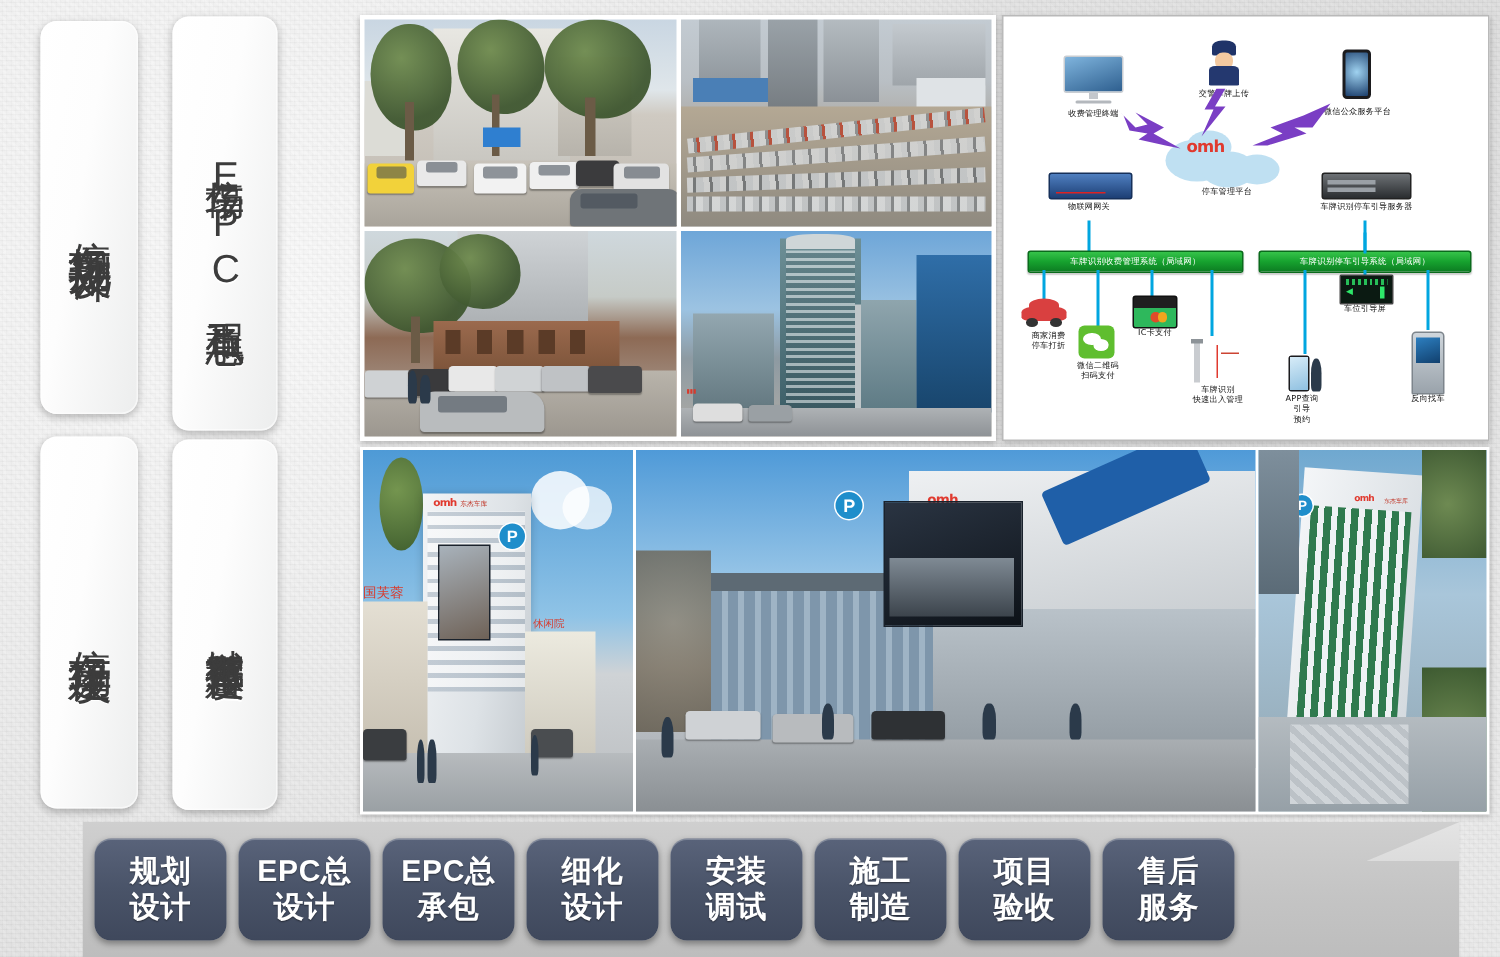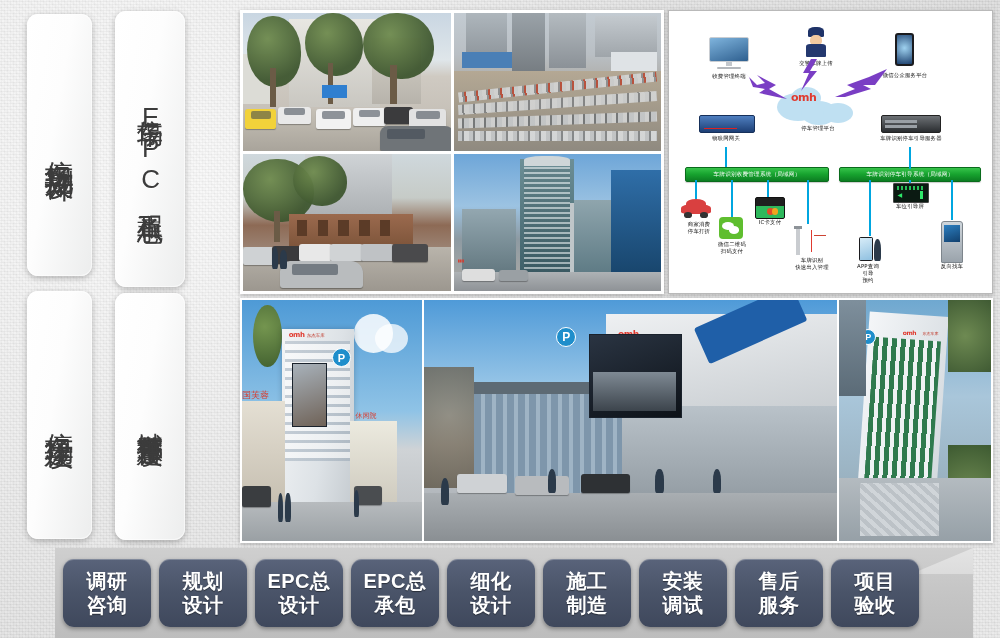--- a/index.html
+++ b/index.html
@@ -485,48 +485,44 @@
     <div style="position:absolute;left:72%;top:0%;width:28%;height:30%;background:radial-gradient(circle at 40% 50%,#6e8a52,#3f5a33);"></div>
     <div style="position:absolute;left:72%;top:60%;width:28%;height:40%;background:radial-gradient(circle at 50% 50%,#6e8a52,#3d5a31);"></div>
     <div class="ground" style="height:26%;background:linear-gradient(180deg,#b4bbc0,#96a0a7);"></div>
     <div style="position:absolute;left:14%;bottom:2%;width:52%;height:22%;background:repeating-linear-gradient(42deg,#d0d5d9 0 4px,#bcc2c7 4px 8px);"></div>
   </div>
 </div>
 
 <div class="procbar"></div>
 <div class="procwrap">
   <div class="pbtn">
-    <span class="l1">调研</span>
-    <span class="l2">咨询</span>
-  </div>
-  <div class="pbtn">
     <span class="l1">规划</span>
     <span class="l2">设计</span>
   </div>
   <div class="pbtn">
     <span class="l1">EPC总</span>
     <span class="l2">设计</span>
   </div>
   <div class="pbtn">
     <span class="l1">EPC总</span>
     <span class="l2">承包</span>
   </div>
   <div class="pbtn">
     <span class="l1">细化</span>
     <span class="l2">设计</span>
   </div>
   <div class="pbtn">
+    <span class="l1">安装</span>
+    <span class="l2">调试</span>
+  </div>
+  <div class="pbtn">
     <span class="l1">施工</span>
     <span class="l2">制造</span>
   </div>
   <div class="pbtn">
-    <span class="l1">安装</span>
-    <span class="l2">调试</span>
+    <span class="l1">项目</span>
+    <span class="l2">验收</span>
   </div>
   <div class="pbtn">
     <span class="l1">售后</span>
     <span class="l2">服务</span>
   </div>
-  <div class="pbtn">
-    <span class="l1">项目</span>
-    <span class="l2">验收</span>
-  </div>
 </div>
 
 </body></html>

